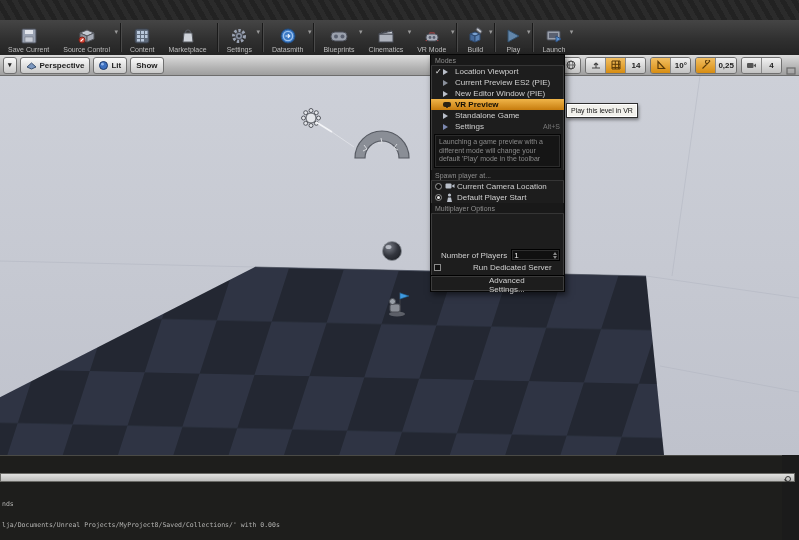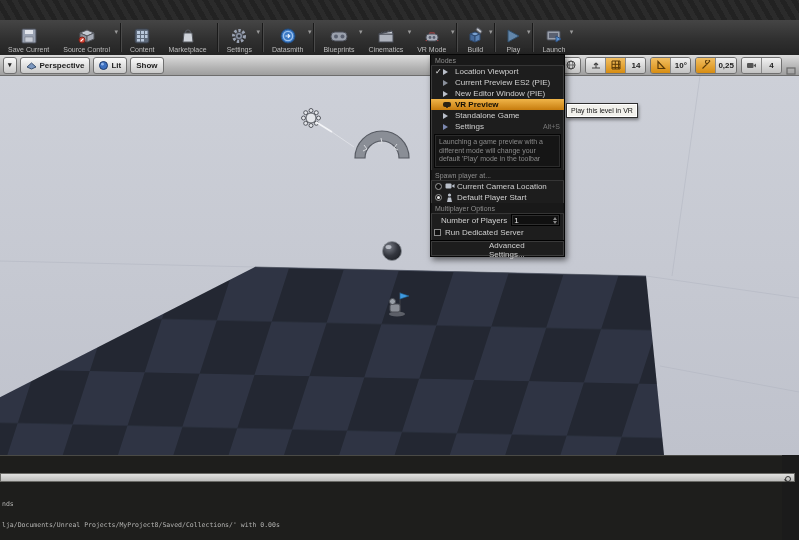--- a/index.html
+++ b/index.html
@@ -52,30 +52,30 @@
   .menu-item.highlight{background:linear-gradient(#f0b54a,#c77c0d);color:#100d05;}
   .menu-item.highlight .mi-label{font-weight:bold;}
   .play-tri{width:0;height:0;border-left:5px solid #b9bfc9;border-top:3.5px solid transparent;border-bottom:3.5px solid transparent;}
   .vr-glyph{width:8px;height:5px;border-radius:2px;background:#b9bfc9;position:relative;}
   .menu-item.highlight .vr-glyph{background:#2a2214;}
   .vr-glyph:after{content:"";position:absolute;left:3px;bottom:-1px;width:2px;height:2px;background:#1d1d1d;border-radius:50%;}
   .menu-info{margin:2px 3px;padding:3px 4px;background:#151515;border:1px solid #060606;
     box-shadow:inset 0 0 0 1px #2c2c2c;color:#8a8a8a;font-size:7px;line-height:8.5px;}
   .radio{width:7px;height:7px;border:1px solid #9a9a9a;border-radius:50%;margin-right:3px;position:relative;box-sizing:border-box;background:#111;}
   .radio.sel:after{content:"";position:absolute;left:1.2px;top:1.2px;width:3px;height:3px;border-radius:50%;background:#e8e8e8;}
-  .numrow{display:flex;align-items:center;height:13px;padding:0 4px 0 10px;}
+  .numrow{display:flex;align-items:center;height:13px;padding:0 4px 0 10px;margin-top:35px;}
   .numrow .nlabel{margin-right:4px;white-space:nowrap;}
   .numfield{flex:1;display:flex;align-items:center;height:10px;background:#101010;border:1px solid #000;
     box-shadow:inset 0 0 0 1px #2e2e2e;color:#e8e8e8;padding:0 2px;font-size:8px;}
   .numfield .nval{flex:1;}
   .spin{display:flex;flex-direction:column;gap:1px;}
   .spin i{display:block;width:0;height:0;border-left:2.5px solid transparent;border-right:2.5px solid transparent;}
   .spin .up{border-bottom:3px solid #8a8a8a;}
   .spin .dn{border-top:3px solid #8a8a8a;}
-  .checkrow{display:flex;align-items:center;height:11px;padding:0 4px 0 3px;}
+  .checkrow{display:flex;align-items:center;height:11px;padding:0 4px 0 3px;gap:28px;}
   .checkbox{width:7px;height:7px;border:1px solid #8a8a8a;background:#101010;margin-right:4px;box-sizing:border-box;}
   .menu-divider{height:1px;background:#000;border-bottom:1px solid #3a3a3a;margin:2px 0;}
   .advrow{height:12px;display:flex;align-items:center;padding:0 4px 0 22px;margin-left:36px;}
 
   
   .tooltip{position:absolute;left:566px;top:103px;z-index:40;background:#f2f1ec;color:#151515;
     border:1px solid #2e2e2e;box-shadow:inset 0 0 0 1px #fff,1px 2px 3px rgba(0,0,0,.4);
     font-size:7px;padding:3px 4px;white-space:nowrap;}
 
   

